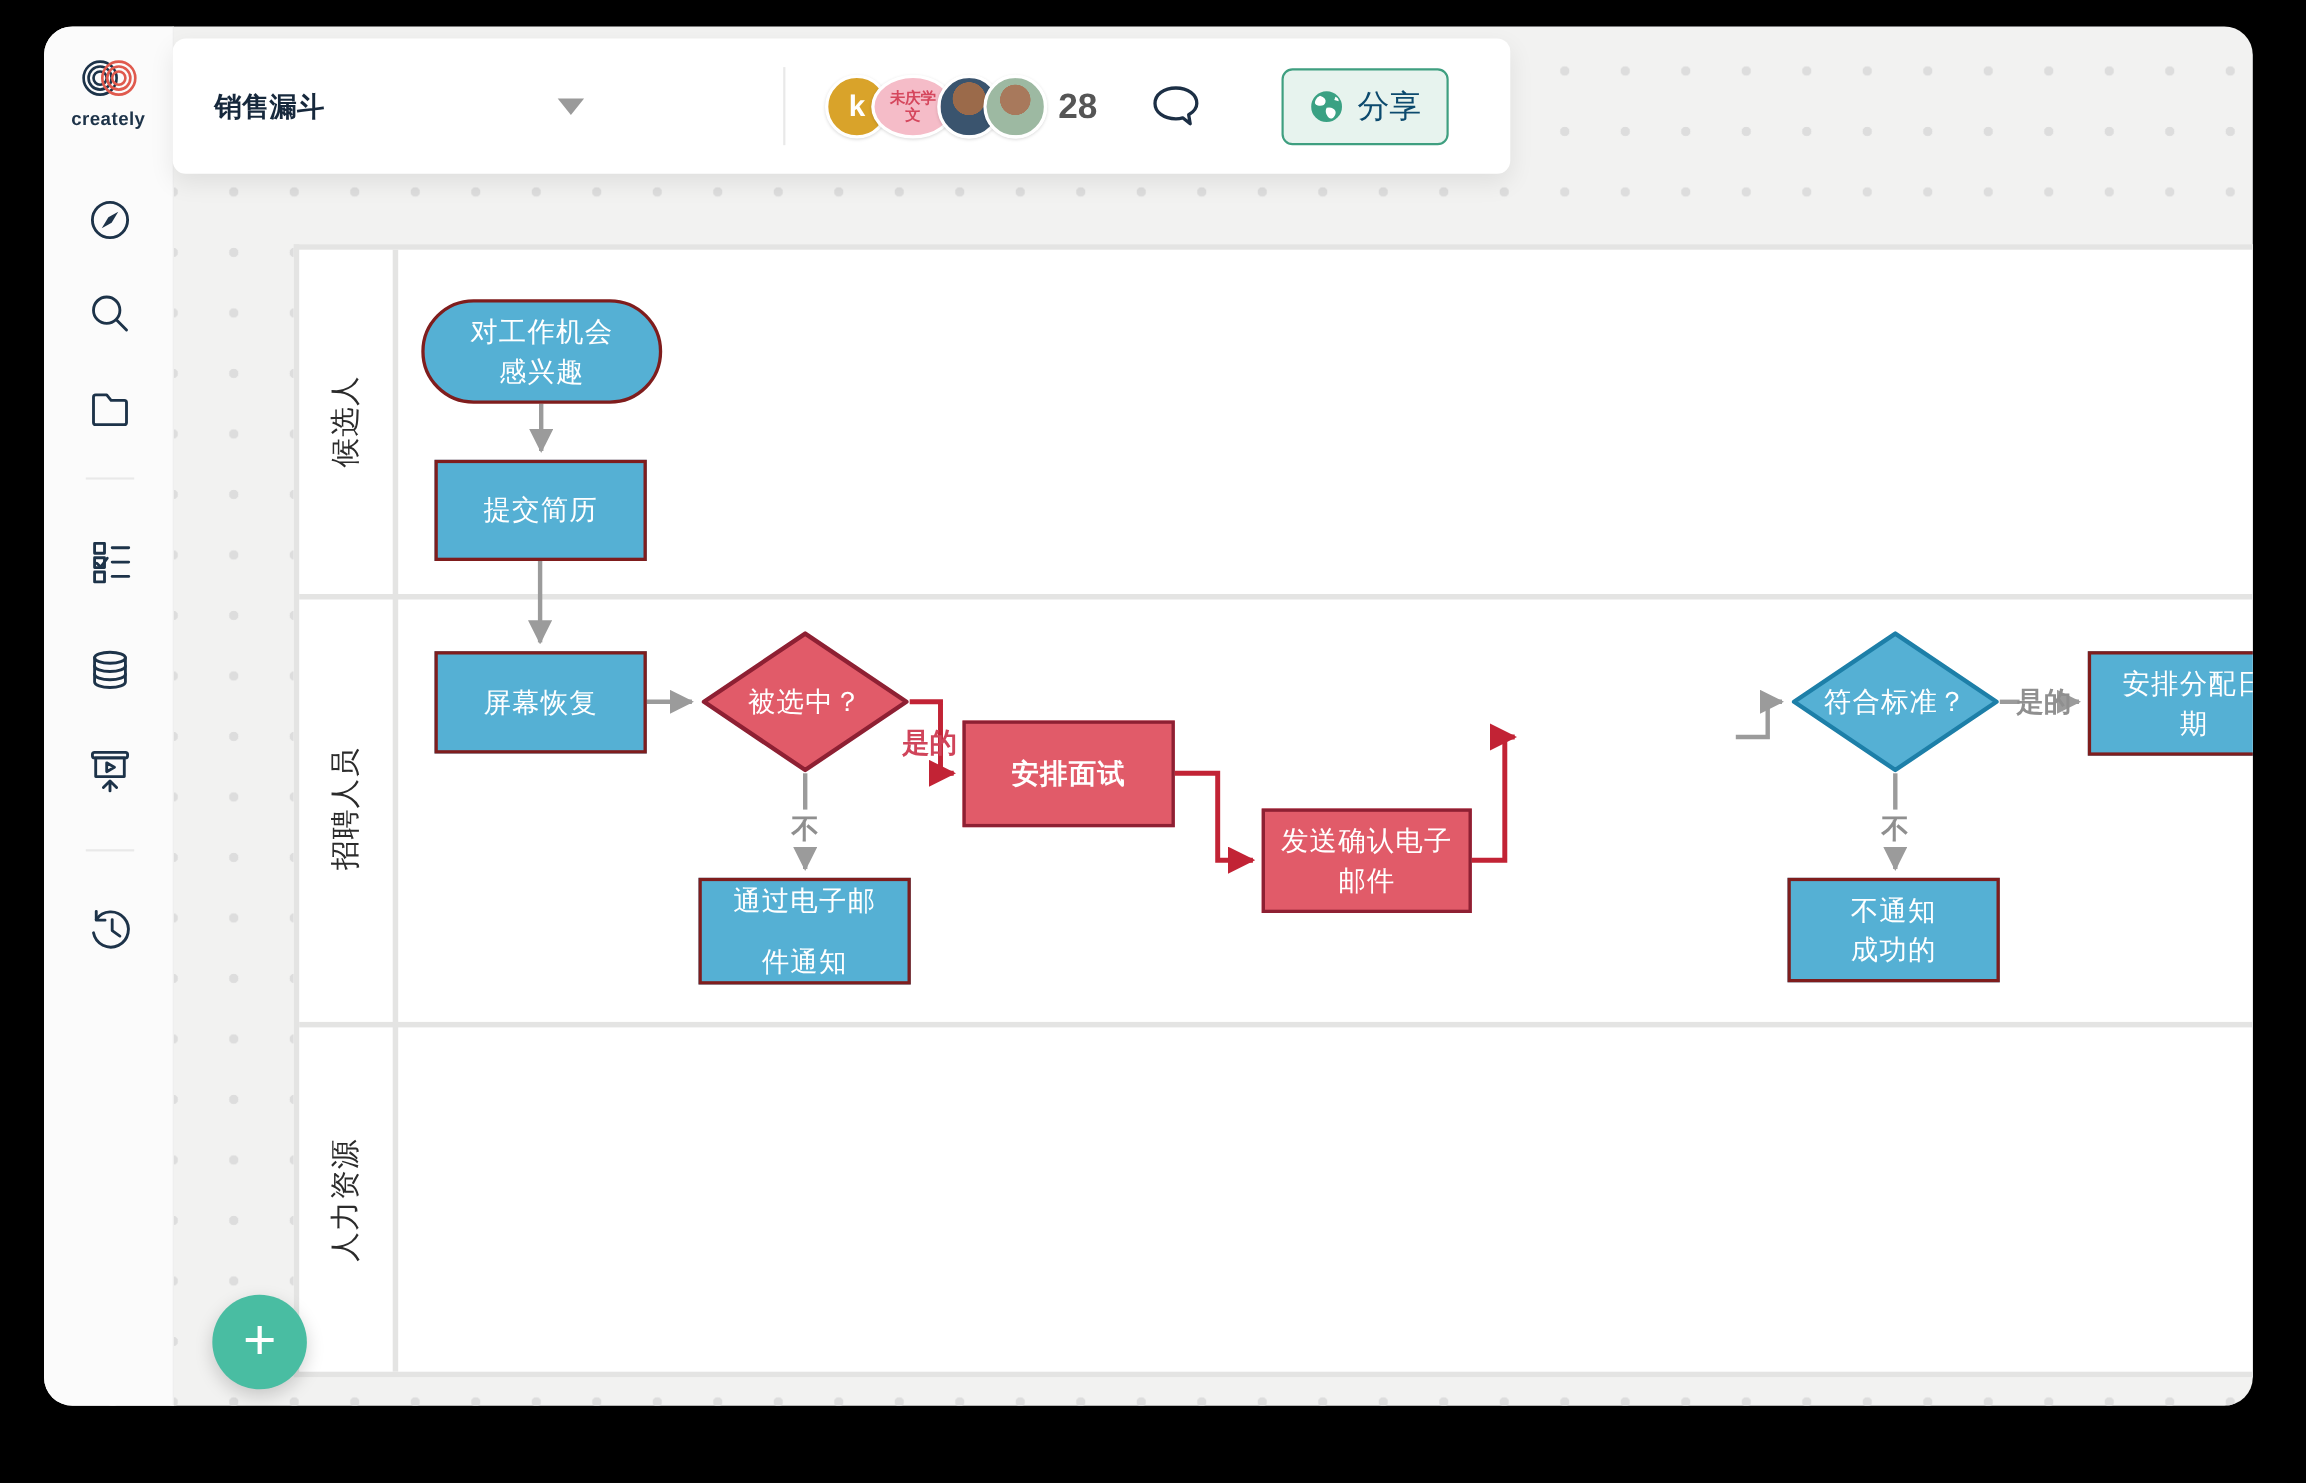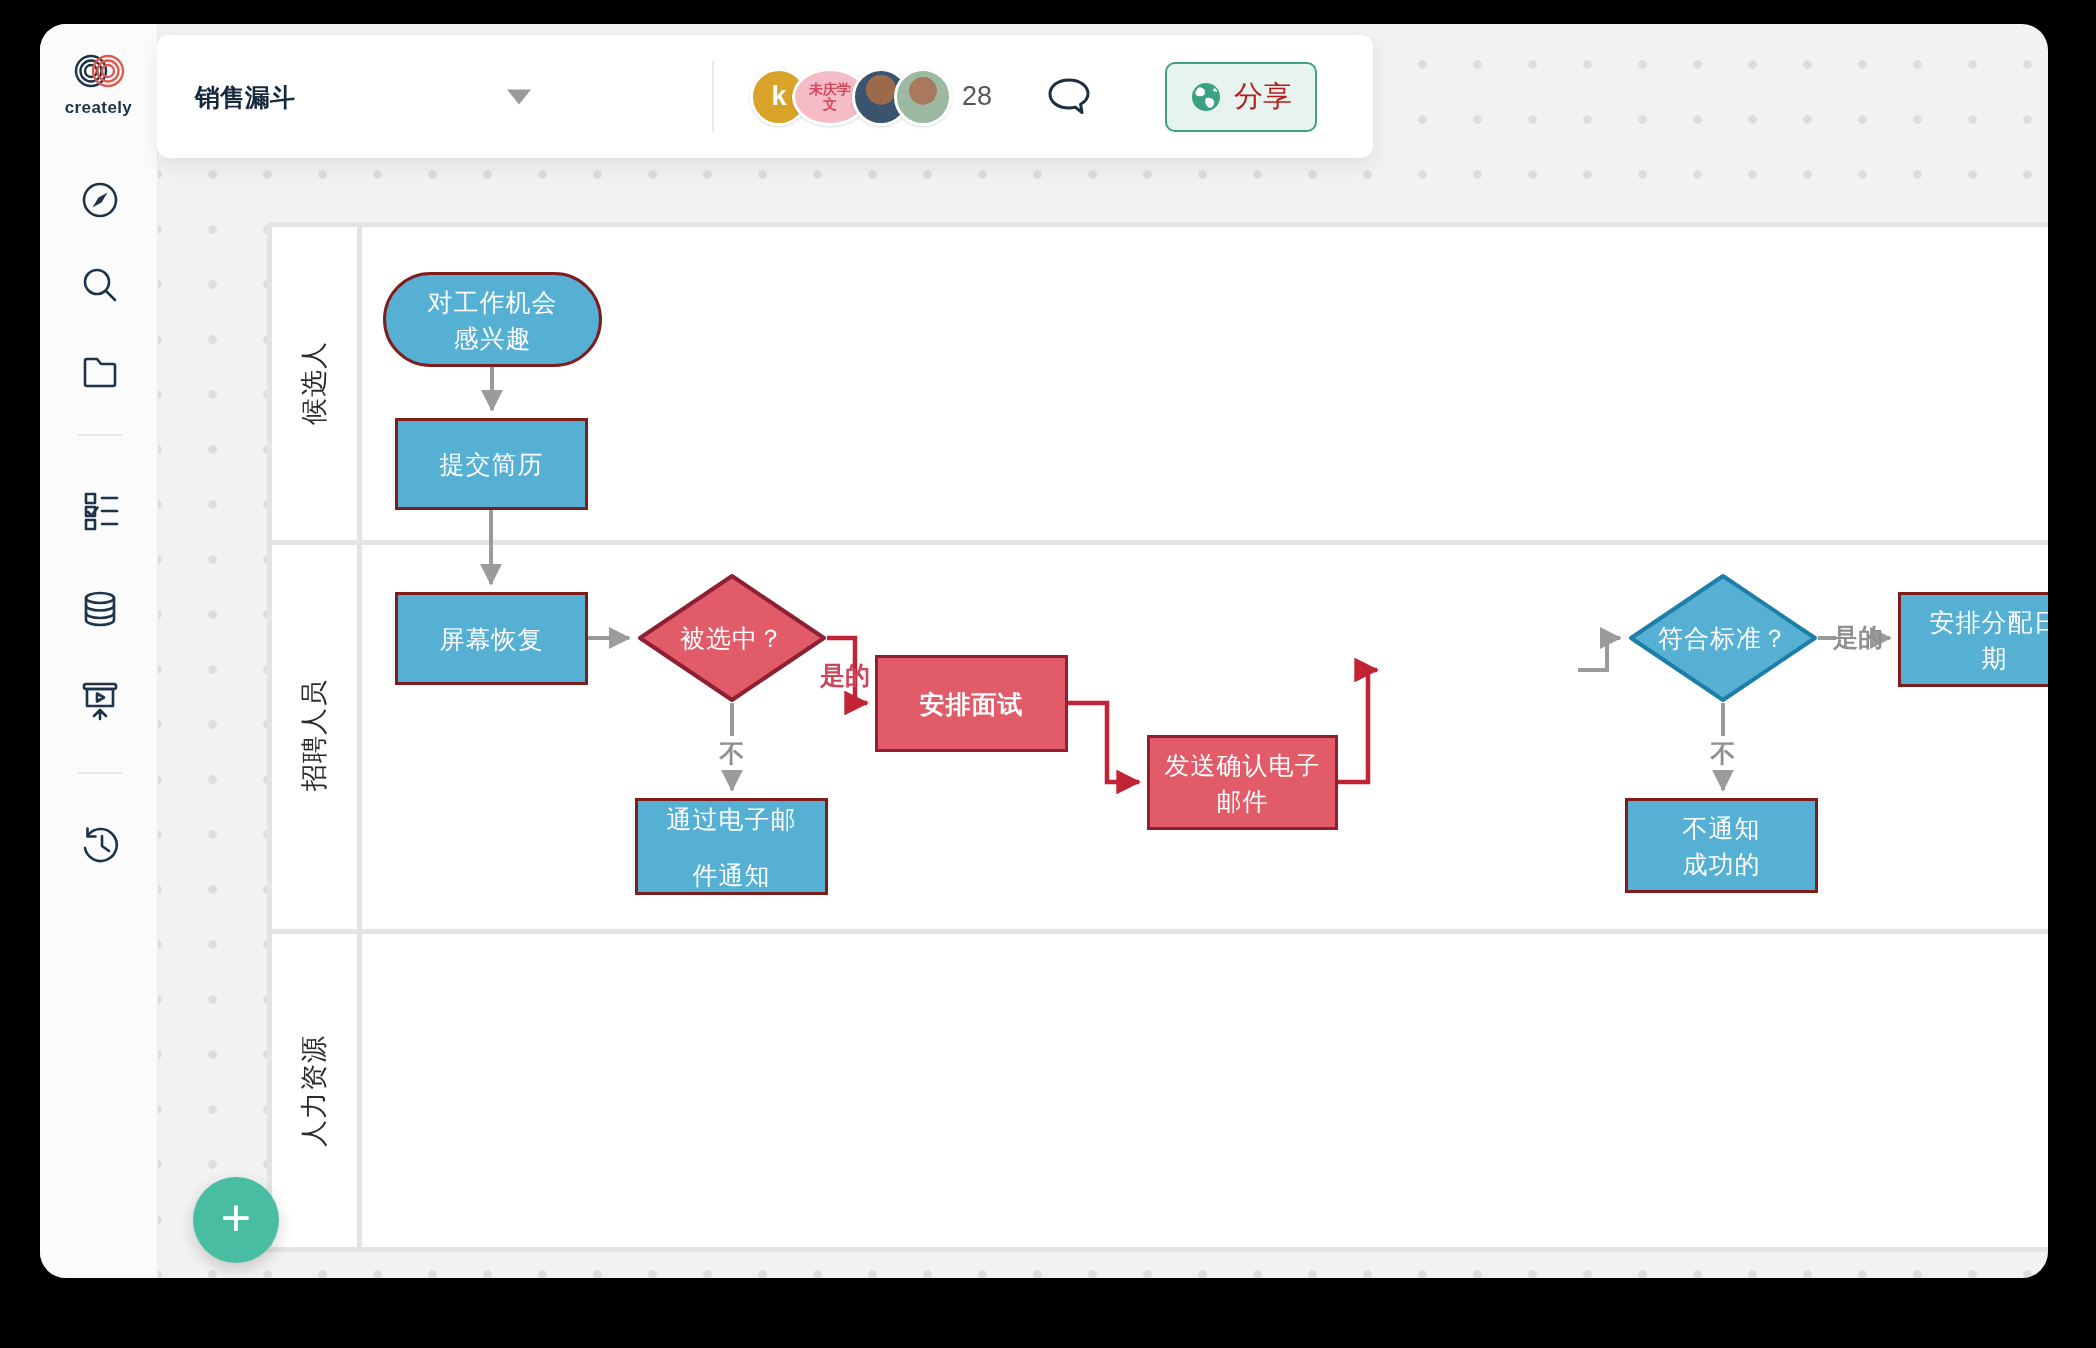--- a/index.html
+++ b/index.html
@@ -31,26 +31,26 @@
   .avatars{position:absolute;left:593px;top:50%;transform:translateY(-50%);display:flex;align-items:center;}
   .avatar{width:52px;height:52px;border-radius:50%;border:3px solid #fff;margin-left:-16px;
           display:flex;align-items:center;justify-content:center;overflow:hidden;cursor:pointer;
           box-shadow:0 1px 3px rgba(0,0,0,.15);}
   .avatar:first-child{margin-left:0;}
   .av1{background:#d9a32a;color:#fff;font-size:27px;font-weight:600;}
   .av2{background:#f5bcc8;color:#d5475d;font-size:14px;font-weight:700;line-height:15px;
        text-align:center;word-break:break-all;padding:0 9px;}
   .av3{background:radial-gradient(circle at 50% 36%, #9b6a4a 0 35%, #3a546e 36% 100%);}
   .av4{background:radial-gradient(circle at 50% 38%, #a8795c 0 33%, #9db9a2 34% 100%);}
-  .av-count{margin-left:10px;font-size:27px;color:#555;}
+  .av-count{margin-left:10px;font-size:32px;color:#555;font-weight:bold;}
   .comment-btn{position:absolute;left:888px;top:50%;transform:translateY(-50%);width:48px;height:46px;cursor:pointer;}
   .share-btn{position:absolute;left:1008px;top:50%;transform:translateY(-50%);width:148px;height:66px;
              background:#e7f3ee;border:2.5px solid #3f9f80;border-radius:10px;display:flex;
              align-items:center;justify-content:center;gap:12px;cursor:pointer;}
-  .share-label{font-size:29px;color:#b91c1c;font-weight:500;}
+  .share-label{font-size:29px;color:#0c4a6e;font-weight:500;}
   
   .lane-frame{position:absolute;left:227px;top:198px;width:1781px;height:1030px;background:#fff;
               border:5px solid #e4e4e3;border-right:none;box-sizing:border-box;}
   .lane-hline{position:absolute;left:0;right:0;height:5px;background:#e4e4e3;}
   .lane-vline{position:absolute;top:0;bottom:0;width:5px;background:#e4e4e3;left:85px;}
   .lane-label{position:absolute;left:42px;transform:translate(-50%,-50%) rotate(-90deg);
               white-space:nowrap;font-size:27px;color:#2b2b2b;letter-spacing:1px;cursor:default;}
   
   .node{position:absolute;box-sizing:border-box;display:flex;flex-direction:column;align-items:center;
         justify-content:center;text-align:center;color:#fff;font-size:25px;line-height:36px;

